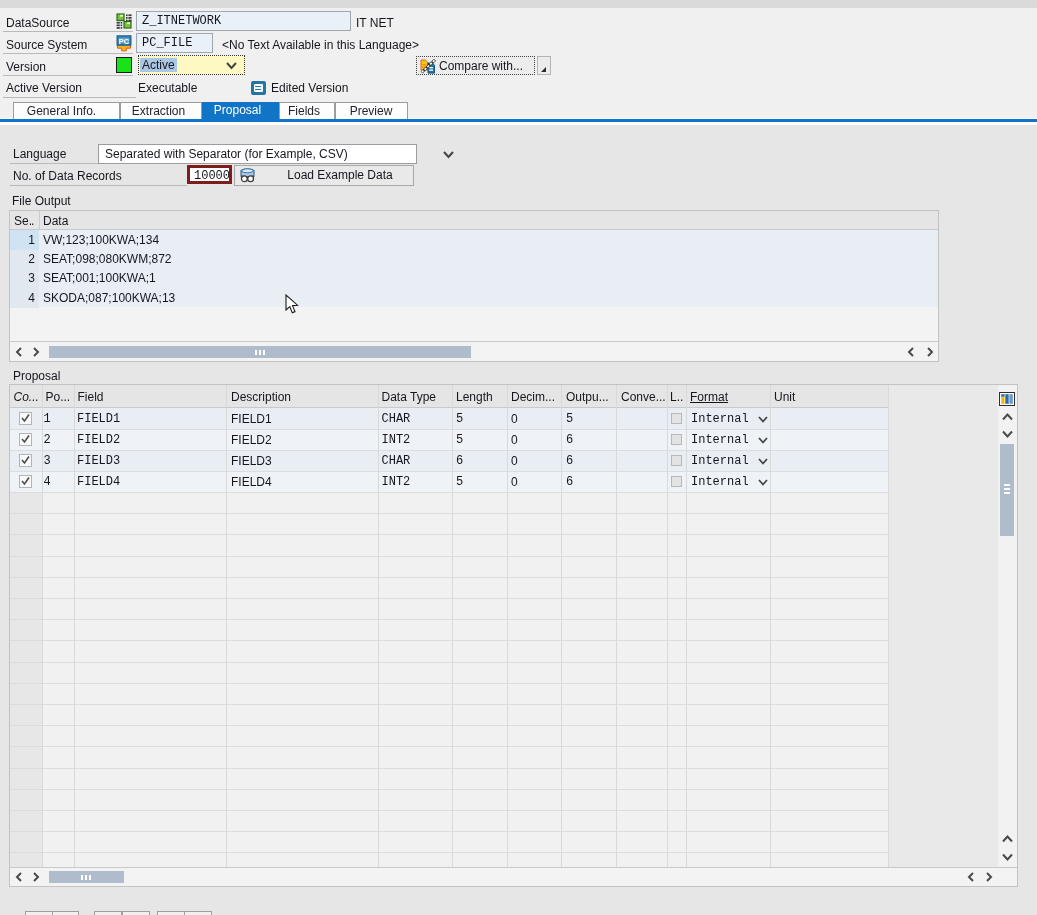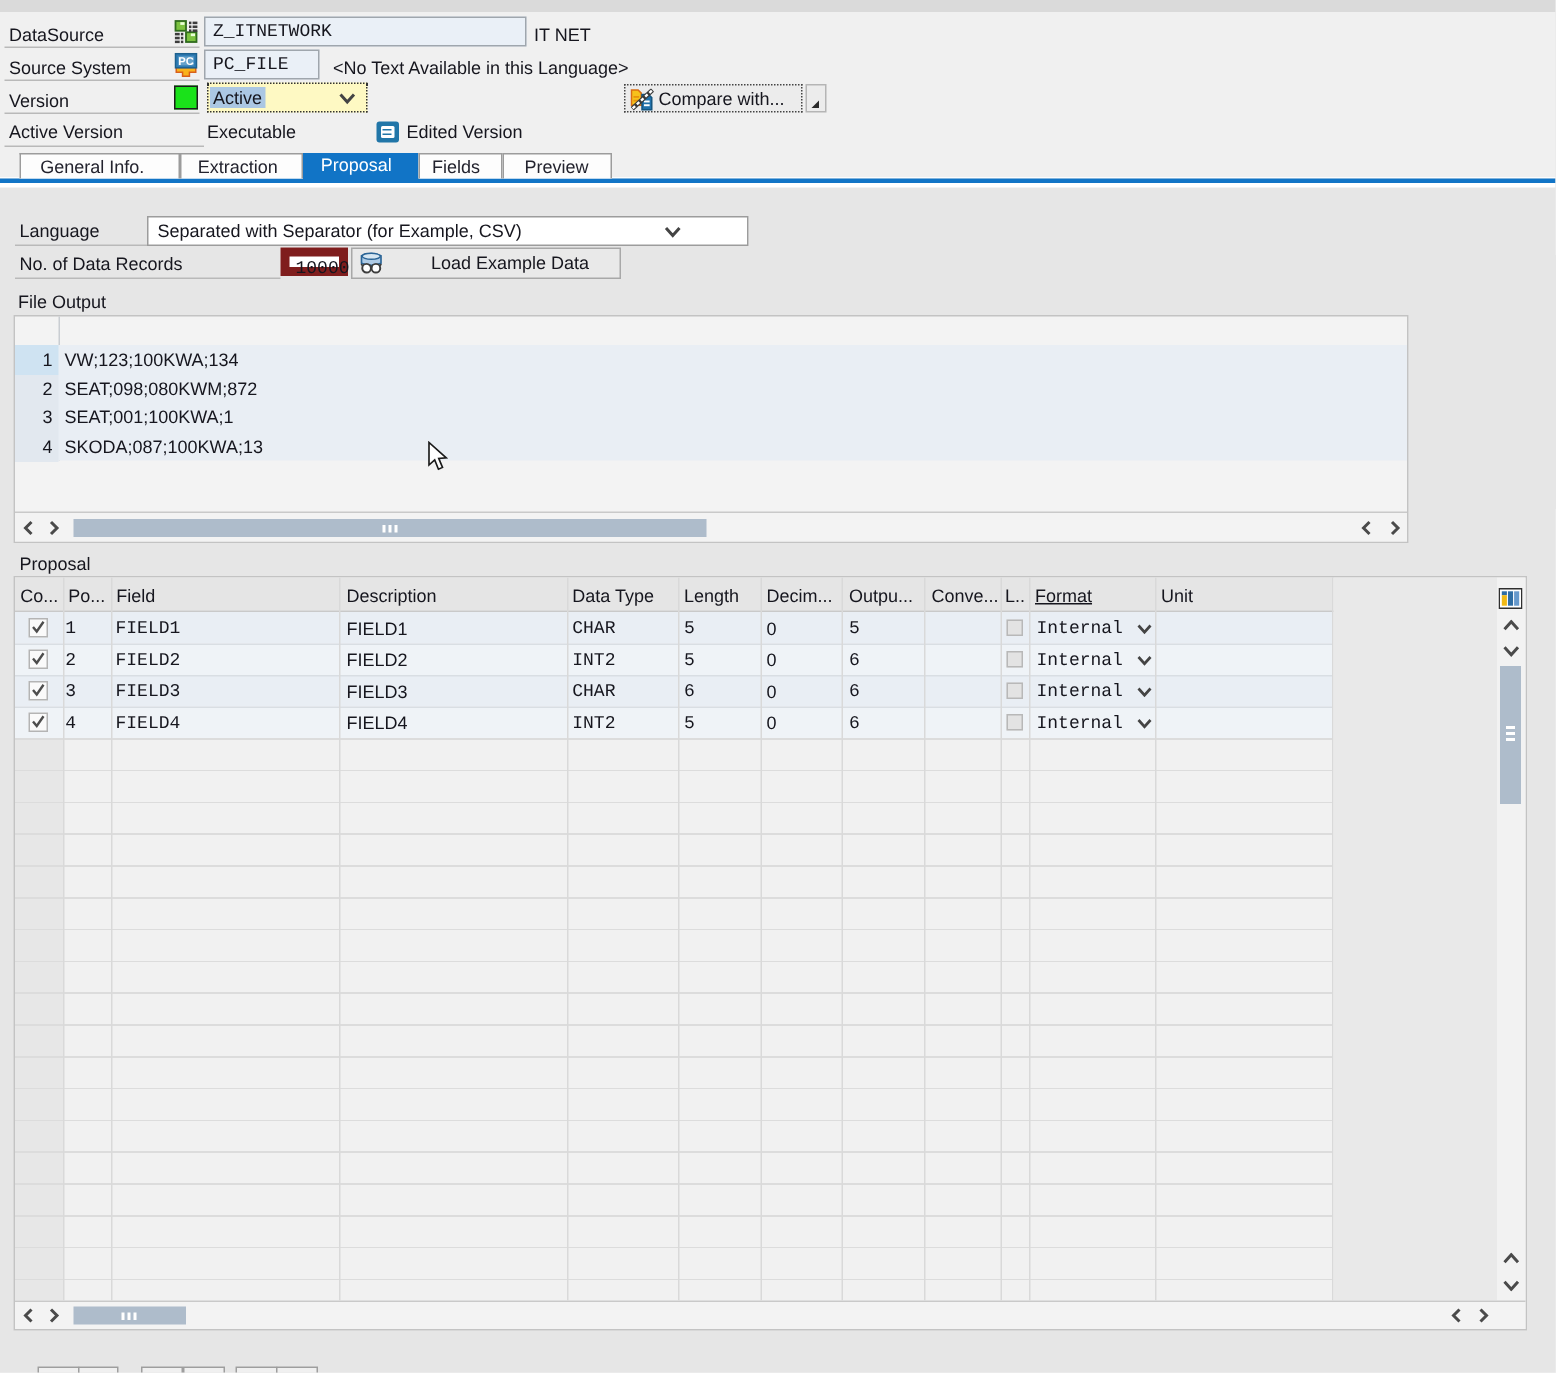--- a/index.html
+++ b/index.html
@@ -115,46 +115,50 @@
   <div class="abs tabsel" style="left:202px;width:77px;padding-right:6px;">Proposal</div>
   <div class="abs tab" style="left:279px;width:56px;padding-right:6px;">Fields</div>
   <div class="abs tab" style="left:335px;width:73px;padding-right:1px;">Preview</div>
 </div>
 <div class="abs" style="left:0;top:117.5px;width:1037px;height:1.5px;background:#fdfdfd;"></div>
 <div class="abs" style="left:0;top:119px;width:1037px;height:3px;background:#1174c6;"></div>
 <div class="abs" style="left:0;top:122px;width:1037px;height:2.5px;background:#fff;"></div>
 
 <div class="hline" style="left:10px;top:163px;width:88px;"></div>
 <div class="lbl" style="left:13px;top:147px;">Language</div>
-<div class="abs" style="left:98px;top:144px;width:401px;height:20px;background:#fff;border:1px solid #9c9c9c;box-sizing:border-box;">
+<div class="abs" style="left:98px;top:144px;width:319px;height:20px;background:#fff;border:1px solid #9c9c9c;box-sizing:border-box;">
   <div class="lbl" style="left:6px;top:2px;">Separated with Separator (for Example, CSV)</div>
   <svg class="abs" style="left:344px;top:6px;" width="11" height="8" viewBox="0 0 11 8">
       <path d="M1 1 L5.5 6 L10 1" fill="none" stroke="#444" stroke-width="2"></path>
     </svg>
 </div>
 
 <div class="hline" style="left:10px;top:185px;width:177px;"></div>
 <div class="lbl" style="left:13px;top:169px;">No. of Data Records</div>
-<div class="abs mono" style="left:187px;top:165px;width:45px;height:19px;background:#fff;border:6px solid #7f1d1d;box-sizing:border-box;line-height:17px;padding-left:4px;">10000</div>
+<div class="abs mono" style="left:187px;top:165px;width:45px;height:19px;background:#fff;border:3px solid #7f1d1d;box-sizing:border-box;line-height:17px;padding-left:4px;">10000</div>
 <div class="abs" style="left:234px;top:165px;width:180px;height:21px;background:#e9e9e9;border:1px solid #a8a8a8;box-sizing:border-box;">
   <div class="abs" id="icon-load" style="left:4px;top:1px;">
       <svg width="17" height="17" viewBox="0 0 17 17">
     <path d="M2 3.5 q6.5 -2.8 13 0 v5 q-6.5 2.8 -13 0 Z" fill="#aecbe6" stroke="#2a6496" stroke-width="1.1"></path>
     <ellipse cx="8.5" cy="3.8" rx="6" ry="2" fill="#d6e6f2" stroke="#2a6496" stroke-width="0.9"></ellipse>
     <circle cx="5.4" cy="11.8" r="2.9" fill="#fff" stroke="#3d3d3d" stroke-width="1.3"></circle>
     <circle cx="11.6" cy="11.8" r="2.9" fill="#fff" stroke="#3d3d3d" stroke-width="1.3"></circle>
     <path d="M8 11.3 q0.5 -0.8 1 0" fill="none" stroke="#3d3d3d" stroke-width="1.2"></path>
     <path d="M2.7 10.2 l-0.9 -1.2 M14.3 10.2 l0.9 -1.2" stroke="#3d3d3d" stroke-width="1.1"></path>
   </svg>
     </div>
   <div class="abs" style="left:26px;top:0;width:158px;height:19px;text-align:center;line-height:19px;">Load Example Data</div>
 </div>
 
 <div class="lbl" style="left:12px;top:194px;">File Output</div>
 <div class="abs" id="fileout" style="left:9px;top:210px;width:930px;height:152px;background:#f3f3f3;border:1px solid #c3c3c3;box-sizing:border-box;">
+  <div class="abs" style="left:0;top:0;width:928px;height:19px;background:#e5e5e5;border-bottom:1px solid #c9c9c9;box-sizing:border-box;">
+    <div class="lbl" style="left:4px;top:3px;">Se<span style="letter-spacing:-1px;">..</span></div>
+    <div class="lbl" style="left:33px;top:3px;">Data</div>
+  </div>
   <div class="vline" style="left:29px;top:0;height:96px;background:#c9cdd2;"></div>
 
   <div class="abs" style="left:0;top:19px;width:928px;height:77px;background:#e9eef4;"></div>
   <div class="abs" style="left:0;top:19px;width:29px;height:20px;background:#cfe3f2;"></div>
   <div class="abs" style="left:0;top:39px;width:29px;height:58px;background:#e2e8ef;"></div>
   <div class="srow" style="left:0;top:22px;width:25px;text-align:right;">1</div>
   <div class="srow" style="left:33px;top:22px;">VW;123;100KWA;134</div>
   <div class="srow" style="left:0;top:41px;width:25px;text-align:right;">2</div>
   <div class="srow" style="left:33px;top:41px;">SEAT;098;080KWM;872</div>
   <div class="srow" style="left:0;top:60px;width:25px;text-align:right;">3</div>
@@ -181,21 +185,21 @@
         <path d="M2 1 L6 5 L2 9" fill="none" stroke="#4a4a4a" stroke-width="2"></path>
       </svg>
   </div>
 </div>
 
 <div class="lbl" style="left:13px;top:369px;">Proposal</div>
 <div class="abs" id="grid" style="left:8.5px;top:384px;width:1009px;height:502.5px;background:#f1f1f1;border:1px solid #c3c3c3;box-sizing:border-box;">
 
   <div class="abs" style="left:0;top:0;width:878.5px;height:22px;background:#e5e5e5;"></div>
   <div class="abs" style="left:0;top:22px;width:988px;height:1px;background:#c9c9c9;"></div>
-  <div class="lbl" style="left:4px;top:5px;">Co...</div>
+  <div class="lbl" style="left:4px;top:5px;font-style:italic;">Co...</div>
   <div class="lbl" style="left:36px;top:5px;">Po...</div>
   <div class="lbl" style="left:68px;top:5px;">Field</div>
   <div class="lbl" style="left:221.5px;top:5px;">Description</div>
   <div class="lbl" style="left:372px;top:5px;">Data Type</div>
   <div class="lbl" style="left:446.5px;top:5px;">Length</div>
   <div class="lbl" style="left:501.5px;top:5px;">Decim...</div>
   <div class="lbl" style="left:556.5px;top:5px;">Outpu...</div>
   <div class="lbl" style="left:611.5px;top:5px;">Conve...</div>
   <div class="lbl" style="left:660.5px;top:5px;">L..</div>
   <div class="lbl" style="left:680.5px;top:5px;text-decoration:underline;">Format</div>

